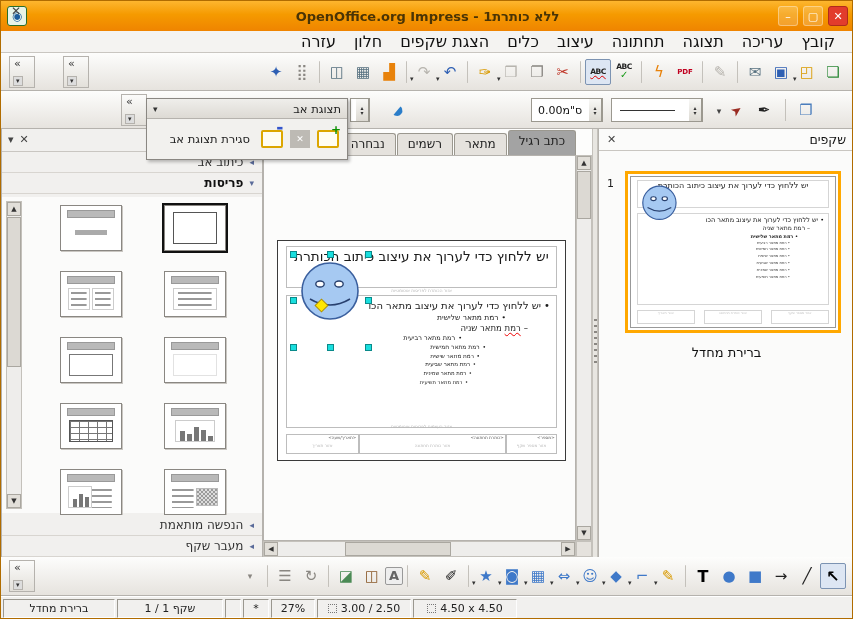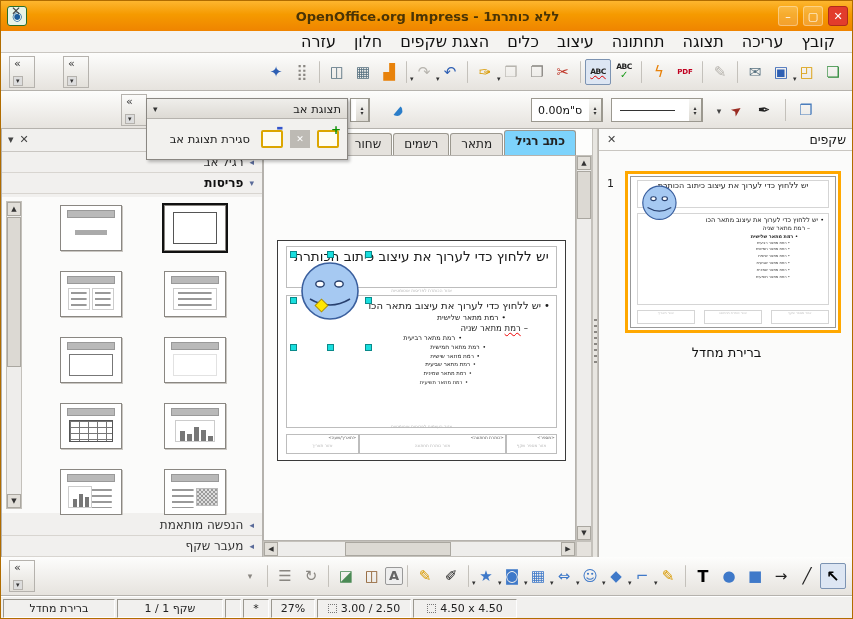--- a/index.html
+++ b/index.html
@@ -132,21 +132,21 @@
     background-image:linear-gradient(#777,#777),linear-gradient(#777,#777),linear-gradient(#777,#777);
     background-size:4px 8px,4px 13px,4px 10px;background-position:4px bottom,10px bottom,16px bottom;}
   .k-charttxt .b{right:7px;top:16px;bottom:6px;width:22px;
     background:repeating-linear-gradient(#999 0 2px,transparent 2px 6px);background-size:90% 100%;background-repeat:no-repeat;background-position:0 3px;}
 
   
   #center{position:absolute;left:262px;top:0;width:329px;height:428px;background:#fdfdfc;}
   #view-tabs{position:absolute;top:0;right:16px;height:26px;direction:rtl;display:flex;align-items:flex-end;}
   .vtab{height:22px;padding:3px 10px;font-size:12px;color:#222;background:#e5e2dd;border:1px solid #9b988f;
     border-bottom:none;margin-left:1px;border-radius:3px 3px 0 0;white-space:nowrap;}
-  .vtab.active{background:#7dd3fc;font-weight:bold;height:25px;}
+  .vtab.active{background:#a3a3a3;font-weight:normal;height:25px;}
   #canvas{position:absolute;left:0;top:26px;right:16px;bottom:16px;background:#fcfcfb;border:1px solid #b5b2ad;overflow:hidden;}
 
   
   #slide{position:absolute;left:13px;top:84px;width:289px;height:221px;background:#fff;border:1px solid #3a3a3a;direction:rtl;}
   #slide-title-box{position:absolute;left:8px;right:8px;top:5px;height:42px;border:1px solid #bdbdbd;
     display:flex;align-items:flex-start;justify-content:center;}
   #slide-title-box .ttext{font-size:13.5px;color:#1a1a1a;text-align:center;line-height:1.25;padding-top:1px;}
   .caption{position:absolute;left:0;right:0;text-align:center;font-size:6px;color:#b8b8b8;transform:scale(.72);}
   #cap-title{top:46px;}
   #cap-obj{bottom:30px;}
@@ -395,21 +395,21 @@
     <div id="tasks">
       <div id="tasks-header">
         <span>תצוגה</span>
         <span class="hdr-ctrls">
           <span>✕</span>
           <span>▾</span>
         </span>
       </div>
       <div class="tsection">
         <span class="tri">◂</span>
-        <span>רגיל אב</span>
+        <span>כיתוב אב</span>
       </div>
       <div class="tsection bold">
         <span class="tri">▾</span>
         <span>פריסות</span>
       </div>
       <div id="layout-area">
         <div id="layout-scroll">
           <div class="sarrow up">▲</div>
           <div class="thumb"></div>
           <div class="sarrow dn">▼</div>
@@ -469,21 +469,21 @@
         </div>
       </div>
     </div>
 
     <div id="center">
       <div id="view-tabs">
 
       <div class="vtab active">כתב רגיל</div>
           <div class="vtab">מתאר</div>
           <div class="vtab">רשמים</div>
-          <div class="vtab">שחור</div>
+          <div class="vtab">נבחרה</div>
           <div class="vtab">מיון ש</div>
         </div>
       <div id="canvas">
         <div id="slide">
           <div id="slide-title-box">
             <div class="ttext">יש ללחוץ כדי לערוך את עיצוב כיתוב הכותרת</div>
           </div>
           <div class="caption" id="cap-title">אזור הכותרת לפריסות אוטומטיות</div>
           <div id="slide-body-box">
             <div class="oline l1"><span class="ob">•</span><span>יש ללחוץ כדי לערוך את עיצוב מתאר הכו</span></div>

